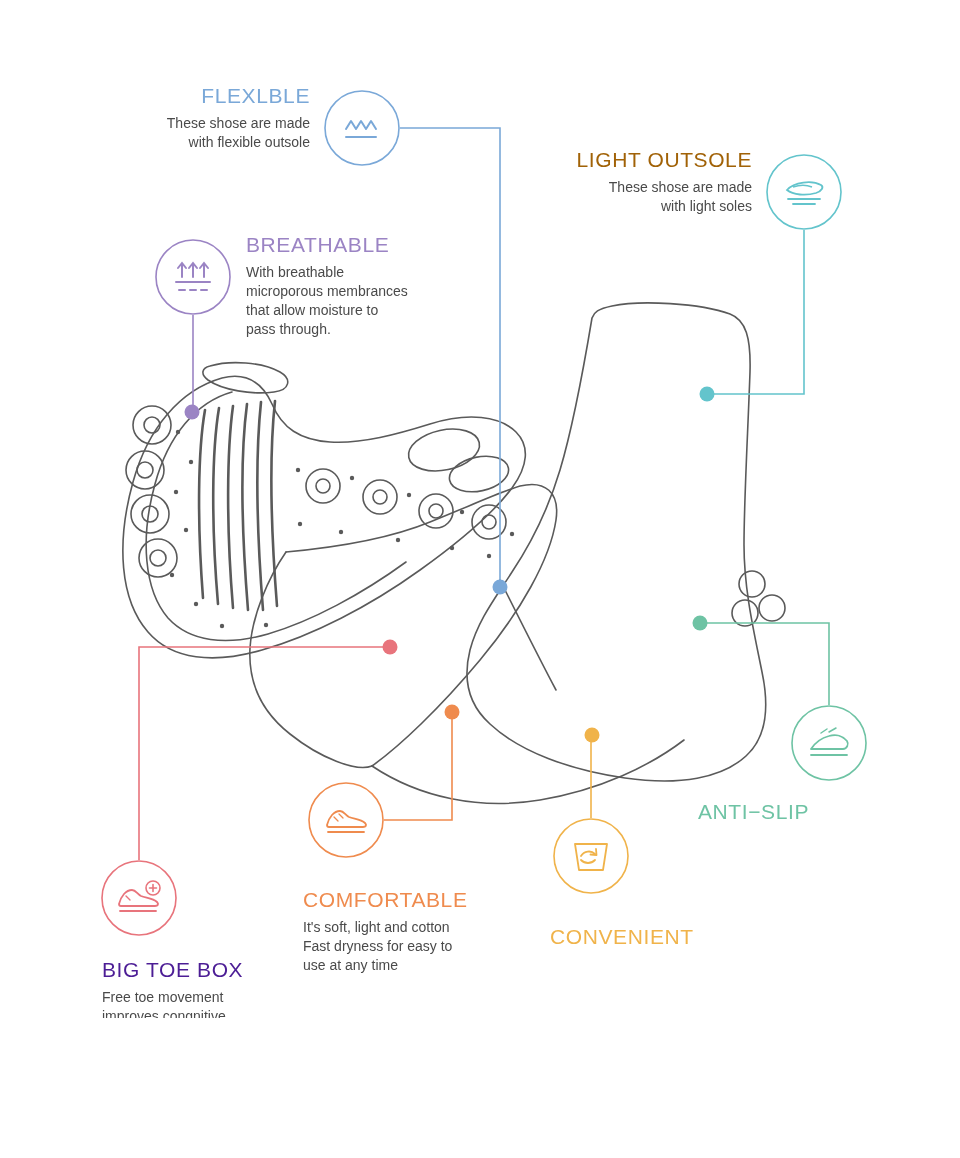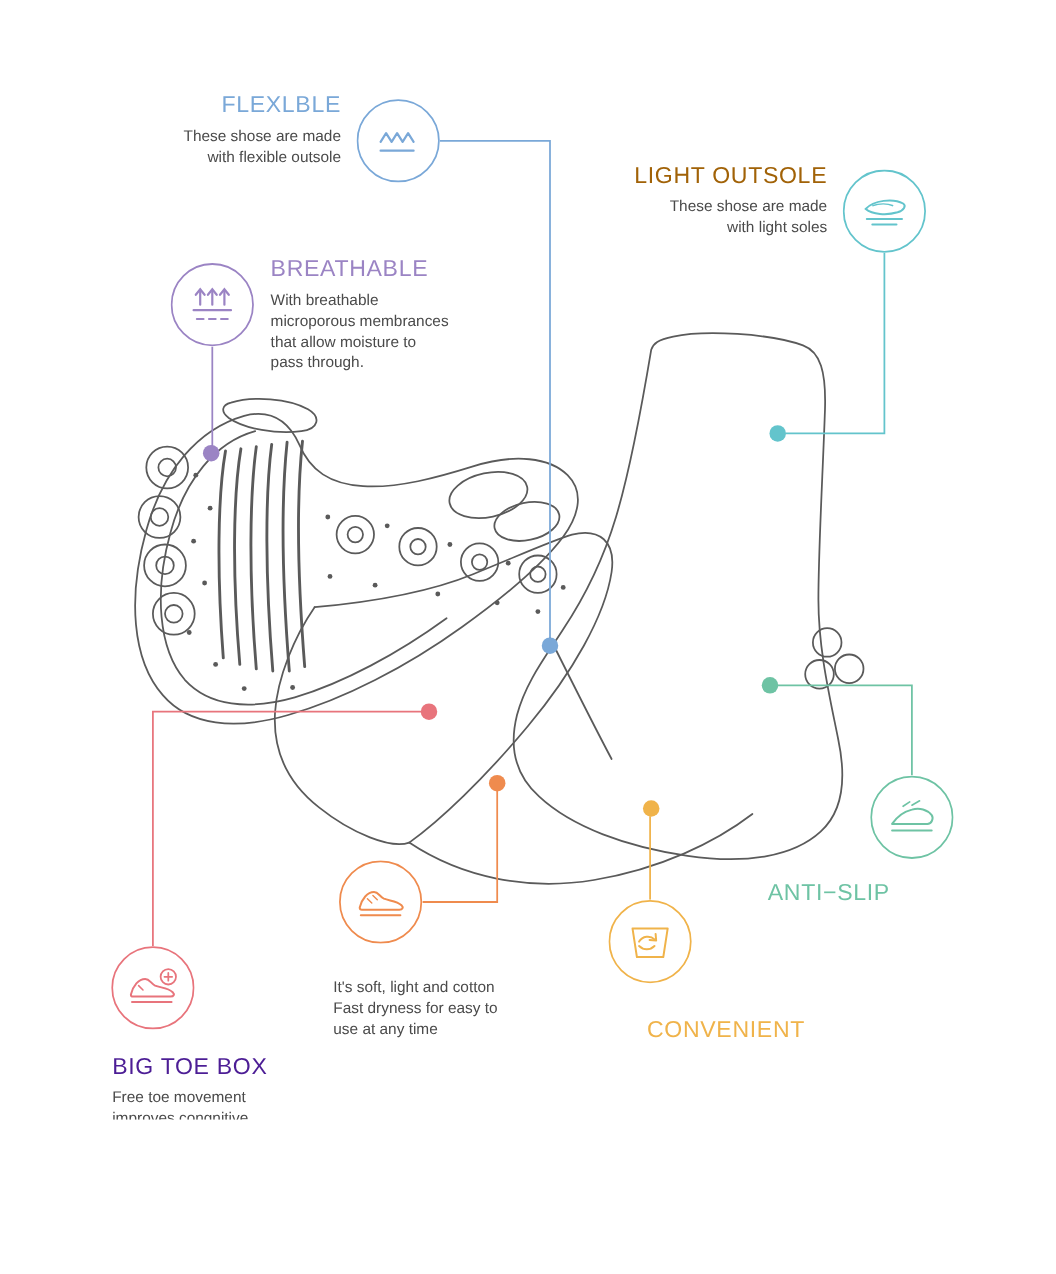--- a/index.html
+++ b/index.html
@@ -53,21 +53,21 @@
   .icon-circle svg {
     display: block;
   }
 
   
   #f-flexible      { left: 100px;  top: 84px;  width: 210px; text-align: right; }
   #f-light         { left: 540px;  top: 148px; width: 212px; text-align: right; }
   #f-breathable    { left: 246px;  top: 233px; width: 240px; text-align: left; }
   #f-bigtoe        { left: 102px;  top: 958px; width: 230px; text-align: left; }
   #f-comfortable   { left: 303px;  top: 888px; width: 215px; text-align: left; }
-  #f-convenient    { left: 550px;  top: 925px; width: 220px; text-align: center; }
+  #f-convenient    { left: 550px;  top: 925px; width: 220px; text-align: left; }
   #f-antislip      { left: 698px;  top: 800px; width: 170px; text-align: left; }
 
   #ic-flexible   { left: 324px; top: 90px;  width: 76px; height: 76px; }
   #ic-light      { left: 766px; top: 154px; width: 76px; height: 76px; }
   #ic-breathable { left: 155px; top: 239px; width: 76px; height: 76px; }
   #ic-bigtoe     { left: 101px; top: 860px; width: 76px; height: 76px; }
   #ic-comfort    { left: 308px; top: 782px; width: 76px; height: 76px; }
   #ic-convenient { left: 553px; top: 818px; width: 76px; height: 76px; }
   #ic-antislip   { left: 791px; top: 705px; width: 76px; height: 76px; }
 </style>
@@ -306,20 +306,21 @@
   </div>
 
   <div class="feature" id="f-bigtoe">
     <div class="title" style="color:#4c1d95">BIG TOE BOX</div>
     <div class="desc">Free toe movement
 improves congnitive
 and motor development.</div>
   </div>
 
   <div class="feature" id="f-comfortable">
+    <div class="title" style="color:#ef8b4e">COMFORTABLE</div>
     <div class="desc">It's soft, light and cotton
 Fast dryness for easy to
 use at any time</div>
   </div>
 
   <div class="feature" id="f-convenient">
     <div class="title" style="color:#f0b34a">CONVENIENT</div>
   </div>
 
   <div class="feature right-align" id="f-antislip">

